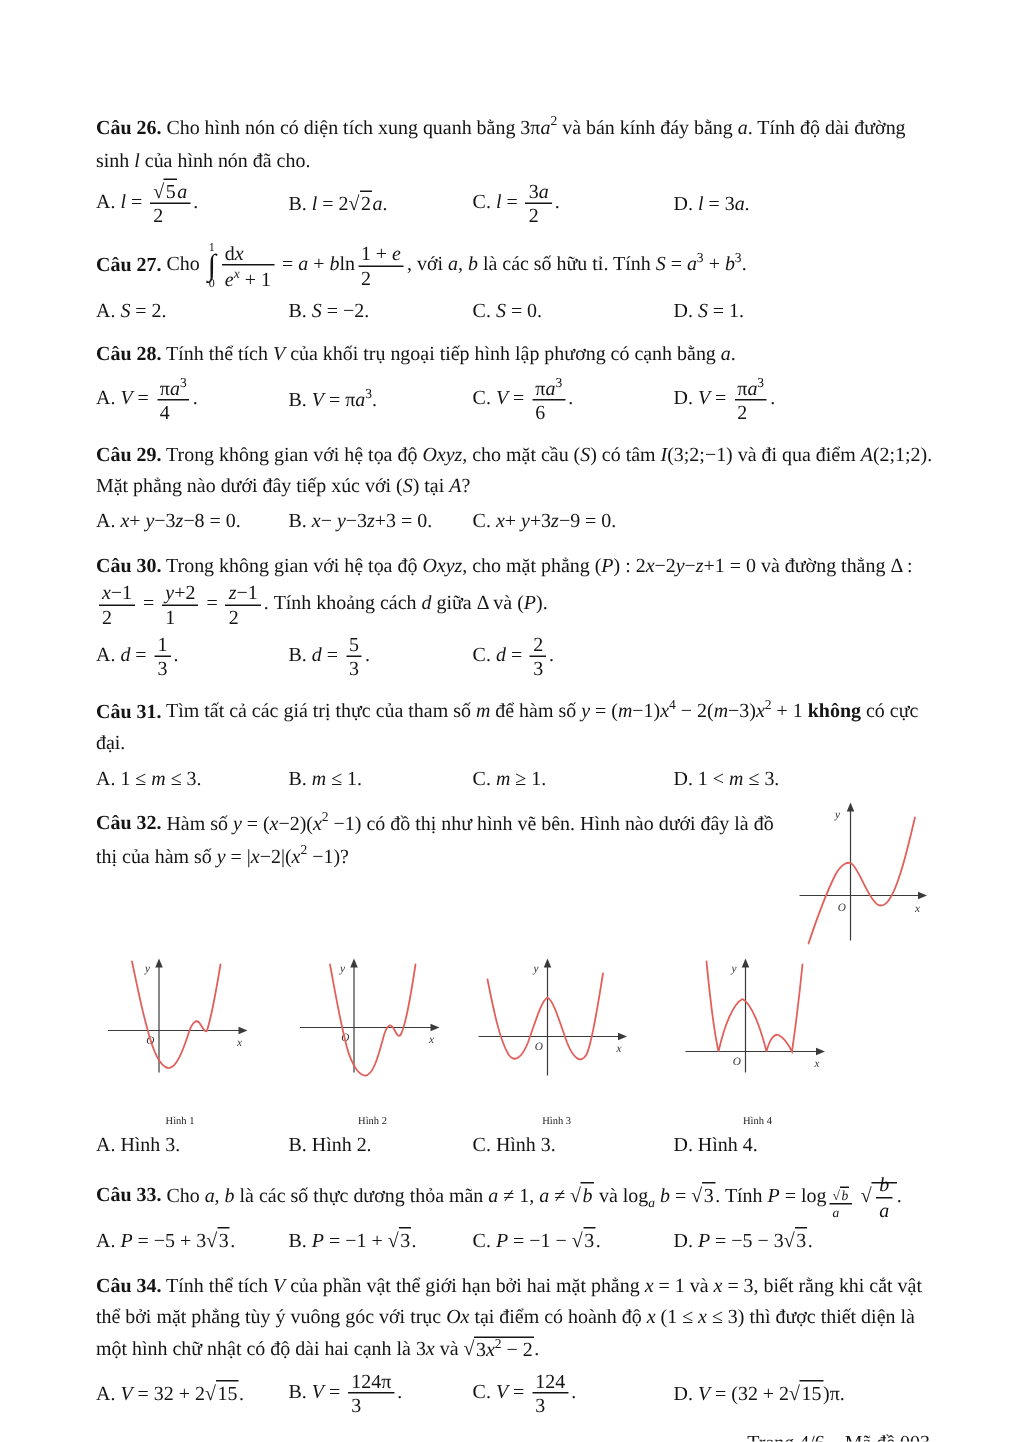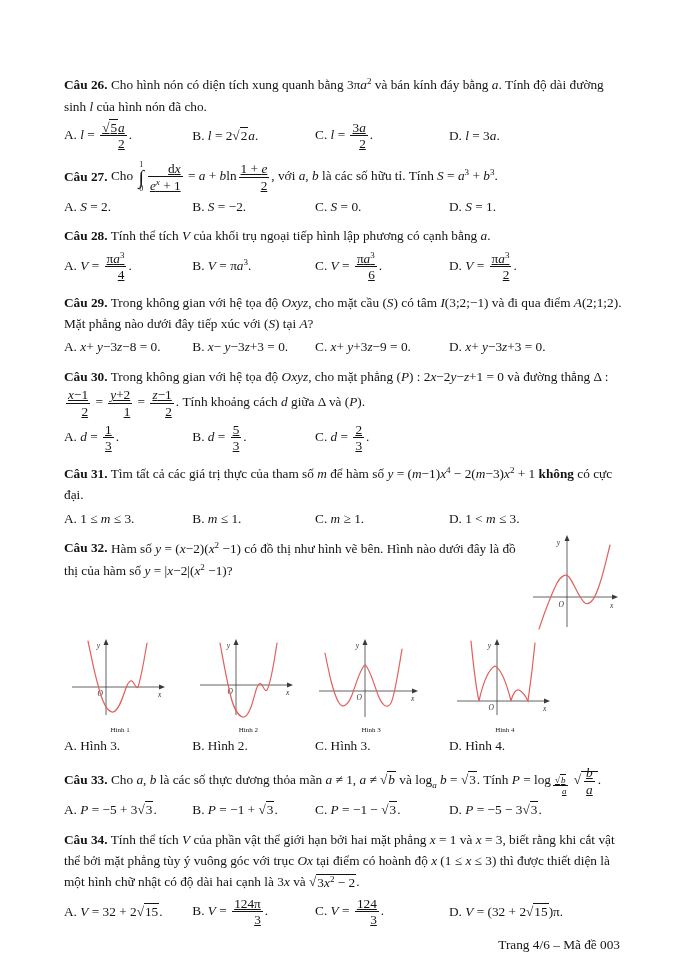--- a/index.html
+++ b/index.html
@@ -6,34 +6,34 @@
   body{width:680px;height:961px;font-family:"Liberation Serif",serif;font-size:13.3px;color:#141414;}
   .page{box-sizing:border-box;width:680px;height:961px;padding:74px 58px 0 64px;display:flex;flex-direction:column;}
   .q{margin:0 0 7px 0;}
   .qt{margin:0 0 3px 0;line-height:1.6;}
   .qlabel{font-weight:bold;}
   .opts{display:grid;grid-template-columns:23% 22% 24% 31%;align-items:center;margin:1px 0 2px 0;line-height:1.5;}
   .opt{white-space:nowrap;}
   
   i{font-style:italic;}
   sup,sub{font-size:0.68em;}
-  .fr{display:inline-block;vertical-align:middle;text-align:right;line-height:1.15;margin:0 2px;text-decoration:underline;}
+  .fr{display:inline-block;vertical-align:middle;text-align:left;line-height:1.15;margin:0 2px;}
   .fr .fn{display:block;border-bottom:1px solid #141414;padding:0 2px;}
   .fr .fd{display:block;padding:0 2px;}
   .sq{white-space:nowrap;}
   .sq .rad{font-style:normal;}
   .sq .sqb{border-top:1px solid #141414;padding:0 1px;}
   .int{display:inline-flex;flex-direction:column;align-items:center;vertical-align:middle;line-height:1;margin:0 2px;}
   .int .ib{font-size:8px;line-height:1;}
   .int .ig{font-size:20px;line-height:0.8;}
   
   .fig-main{float:right;margin:-4px 0 4px 10px;}
   .figrow{clear:both;display:grid;grid-template-columns:23% 22% 24% 31%;margin:8px 0 2px 0;}
   .figcell{display:inline-block;width:112px;text-align:center;}
-  .figcell .cap{font-size:7px;color:#222;display:block;margin-top:1px;}
+  .figcell .cap{font-size:7px;color:#222;display:block;margin-top:18px;}
   svg .axis{stroke:#3a3a3a;stroke-width:0.8;fill:none;}
   svg .ah{fill:#3a3a3a;stroke:none;}
   svg .curve{stroke:var(--curve,#e2605c);stroke-width:1.2;fill:none;stroke-linecap:round;}
   svg .lbl{font-family:"Liberation Serif",serif;font-style:italic;font-size:7.5px;fill:#333;}
   .footer{margin-top:auto;text-align:right;padding:0 2px 38px 0;font-size:13.3px;}
 </style>
 </head>
 <body>
 
 <div class="page">
@@ -71,21 +71,20 @@
       <span class="opt">D.  <i>V</i> = <span class="fr"><span class="fn">π<i>a</i><sup>3</sup></span><span class="fd">2</span></span>.</span>
     </div>
   </div>
 
   <div class="q">
     <p class="qt"><b class="qlabel">Câu 29.</b> <span>Trong không gian với hệ tọa độ  <i>Oxyz</i>, cho mặt cầu (<i>S</i>) có tâm  <i>I</i>(3;2;−1)  và đi qua điểm <i>A</i>(2;1;2). Mặt phẳng nào dưới đây tiếp xúc với (<i>S</i>) tại <i>A</i>?</span></p>
     <div class="opts">
       <span class="opt">A.  <i>x</i>+ <i>y</i>−3<i>z</i>−8 = 0.</span>
       <span class="opt">B.  <i>x</i>− <i>y</i>−3<i>z</i>+3 = 0.</span>
       <span class="opt">C.  <i>x</i>+ <i>y</i>+3<i>z</i>−9 = 0.</span>
-      <span class="opt">D.  <i>x</i>+ <i>y</i>−3<i>z</i>+3 = 0.</span>
     </div>
   </div>
 
   <div class="q">
     <p class="qt"><b class="qlabel">Câu 30.</b> <span>Trong không gian với hệ tọa độ  <i>Oxyz</i>,  cho mặt phẳng  (<i>P</i>) : 2<i>x</i>−2<i>y</i>−<i>z</i>+1 = 0  và đường thẳng Δ : <span class="fr"><span class="fn"><i>x</i>−1</span><span class="fd">2</span></span> = <span class="fr"><span class="fn"><i>y</i>+2</span><span class="fd">1</span></span> = <span class="fr"><span class="fn"><i>z</i>−1</span><span class="fd">2</span></span>.  Tính khoảng cách <i>d</i> giữa Δ và (<i>P</i>).</span></p>
     <div class="opts">
       <span class="opt">A.  <i>d</i> = <span class="fr"><span class="fn">1</span><span class="fd">3</span></span>.</span>
       <span class="opt">B.  <i>d</i> = <span class="fr"><span class="fn">5</span><span class="fd">3</span></span>.</span>
       <span class="opt">C.  <i>d</i> = <span class="fr"><span class="fn">2</span><span class="fd">3</span></span>.</span>
     </div>

